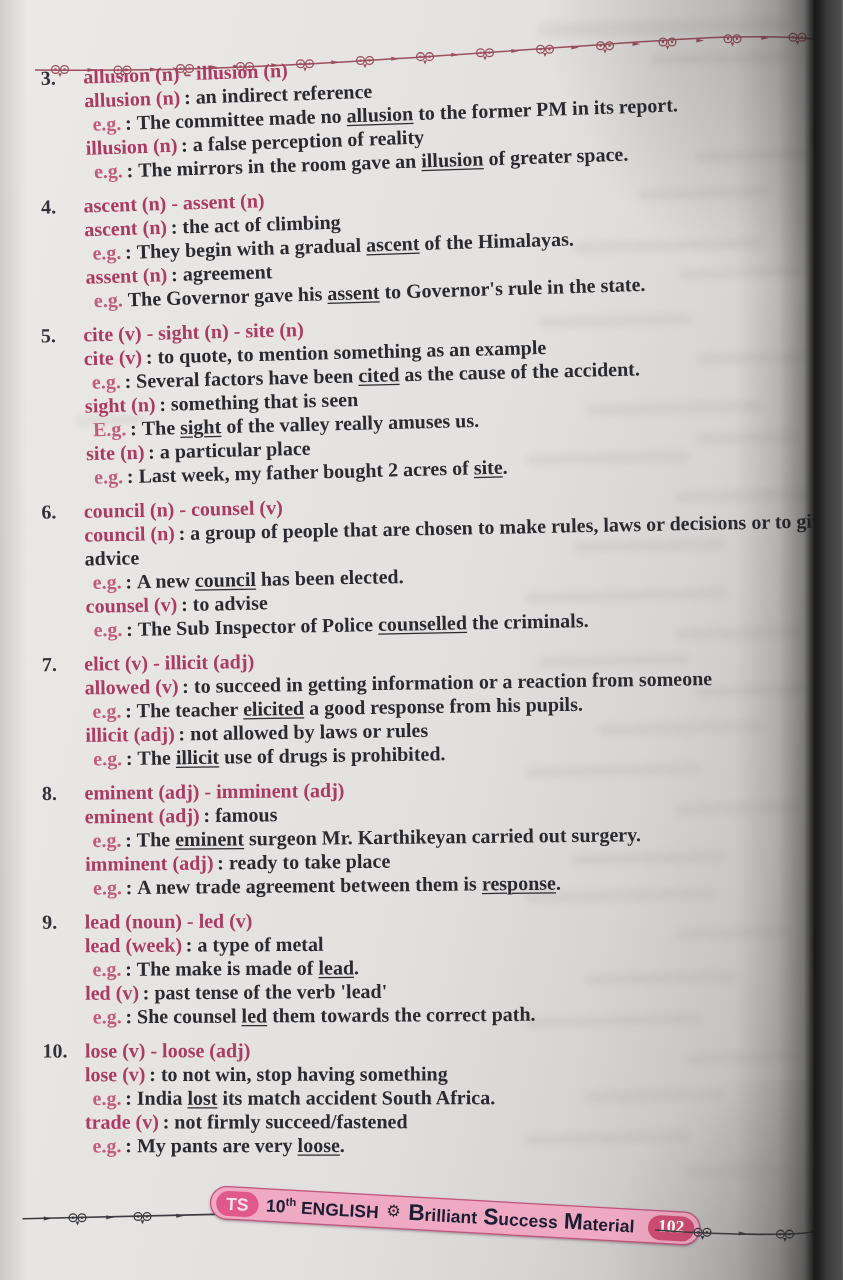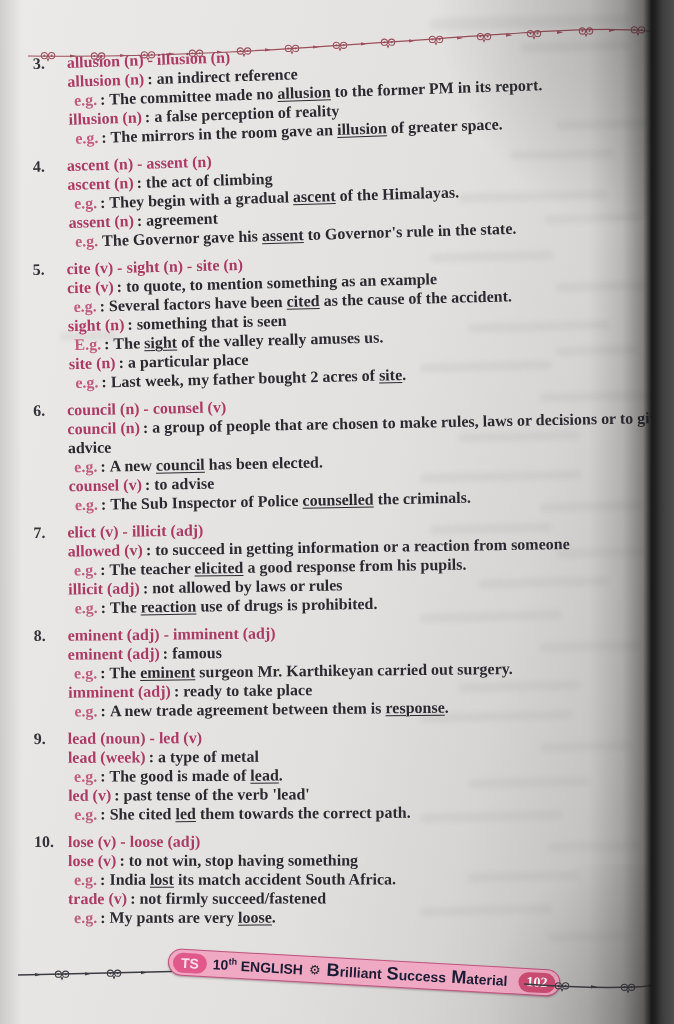--- a/index.html
+++ b/index.html
@@ -188,41 +188,41 @@
           <p class="line eg"><span class="lead">e.g.</span><span class="sep">:</span><span class="seg">The Sub Inspector of Police </span><span class="seg u">counselled</span><span class="seg"> the criminals.</span></p>
         </div>
       </section>
       <section class="entry">
         <span class="num">7.</span>
         <h3 class="heading">elict (v) - illicit (adj)</h3>
         <div class="lines">
           <p class="line def"><span class="lead">allowed (v)</span><span class="sep">:</span><span class="seg">to succeed in getting information or a reaction from someone</span></p>
           <p class="line eg"><span class="lead">e.g.</span><span class="sep">:</span><span class="seg">The teacher </span><span class="seg u">elicited</span><span class="seg"> a good response from his pupils.</span></p>
           <p class="line def"><span class="lead">illicit (adj)</span><span class="sep">:</span><span class="seg">not allowed by laws or rules</span></p>
-          <p class="line eg"><span class="lead">e.g.</span><span class="sep">:</span><span class="seg">The </span><span class="seg u">reaction</span><span class="seg"> use of drugs is prohibited.</span></p>
+          <p class="line eg"><span class="lead">e.g.</span><span class="sep">:</span><span class="seg">The </span><span class="seg u">illicit</span><span class="seg"> use of drugs is prohibited.</span></p>
         </div>
       </section>
       <section class="entry">
         <span class="num">8.</span>
         <h3 class="heading">eminent (adj) - imminent (adj)</h3>
         <div class="lines">
           <p class="line def"><span class="lead">eminent (adj)</span><span class="sep">:</span><span class="seg">famous</span></p>
           <p class="line eg"><span class="lead">e.g.</span><span class="sep">:</span><span class="seg">The </span><span class="seg u">eminent</span><span class="seg"> surgeon Mr. Karthikeyan carried out surgery.</span></p>
           <p class="line def"><span class="lead">imminent (adj)</span><span class="sep">:</span><span class="seg">ready to take place</span></p>
           <p class="line eg"><span class="lead">e.g.</span><span class="sep">:</span><span class="seg">A new trade agreement between them is </span><span class="seg u">response</span><span class="seg">.</span></p>
         </div>
       </section>
       <section class="entry">
         <span class="num">9.</span>
         <h3 class="heading">lead (noun) - led (v)</h3>
         <div class="lines">
           <p class="line def"><span class="lead">lead (week)</span><span class="sep">:</span><span class="seg">a type of metal</span></p>
-          <p class="line eg"><span class="lead">e.g.</span><span class="sep">:</span><span class="seg">The good is made of </span><span class="seg u">lead</span><span class="seg">.</span></p>
+          <p class="line eg"><span class="lead">e.g.</span><span class="sep">:</span><span class="seg">The make is made of </span><span class="seg u">lead</span><span class="seg">.</span></p>
           <p class="line def"><span class="lead">led (v)</span><span class="sep">:</span><span class="seg">past tense of the verb 'lead'</span></p>
-          <p class="line eg"><span class="lead">e.g.</span><span class="sep">:</span><span class="seg">She cited </span><span class="seg u">led</span><span class="seg"> them towards the correct path.</span></p>
+          <p class="line eg"><span class="lead">e.g.</span><span class="sep">:</span><span class="seg">She counsel </span><span class="seg u">led</span><span class="seg"> them towards the correct path.</span></p>
         </div>
       </section>
       <section class="entry">
         <span class="num">10.</span>
         <h3 class="heading">lose (v) - loose (adj)</h3>
         <div class="lines">
           <p class="line def"><span class="lead">lose (v)</span><span class="sep">:</span><span class="seg">to not win, stop having something</span></p>
           <p class="line eg"><span class="lead">e.g.</span><span class="sep">:</span><span class="seg">India </span><span class="seg u">lost</span><span class="seg"> its match accident South Africa.</span></p>
           <p class="line def"><span class="lead">trade (v)</span><span class="sep">:</span><span class="seg">not firmly succeed/fastened</span></p>
           <p class="line eg"><span class="lead">e.g.</span><span class="sep">:</span><span class="seg">My pants are very </span><span class="seg u">loose</span><span class="seg">.</span></p>

